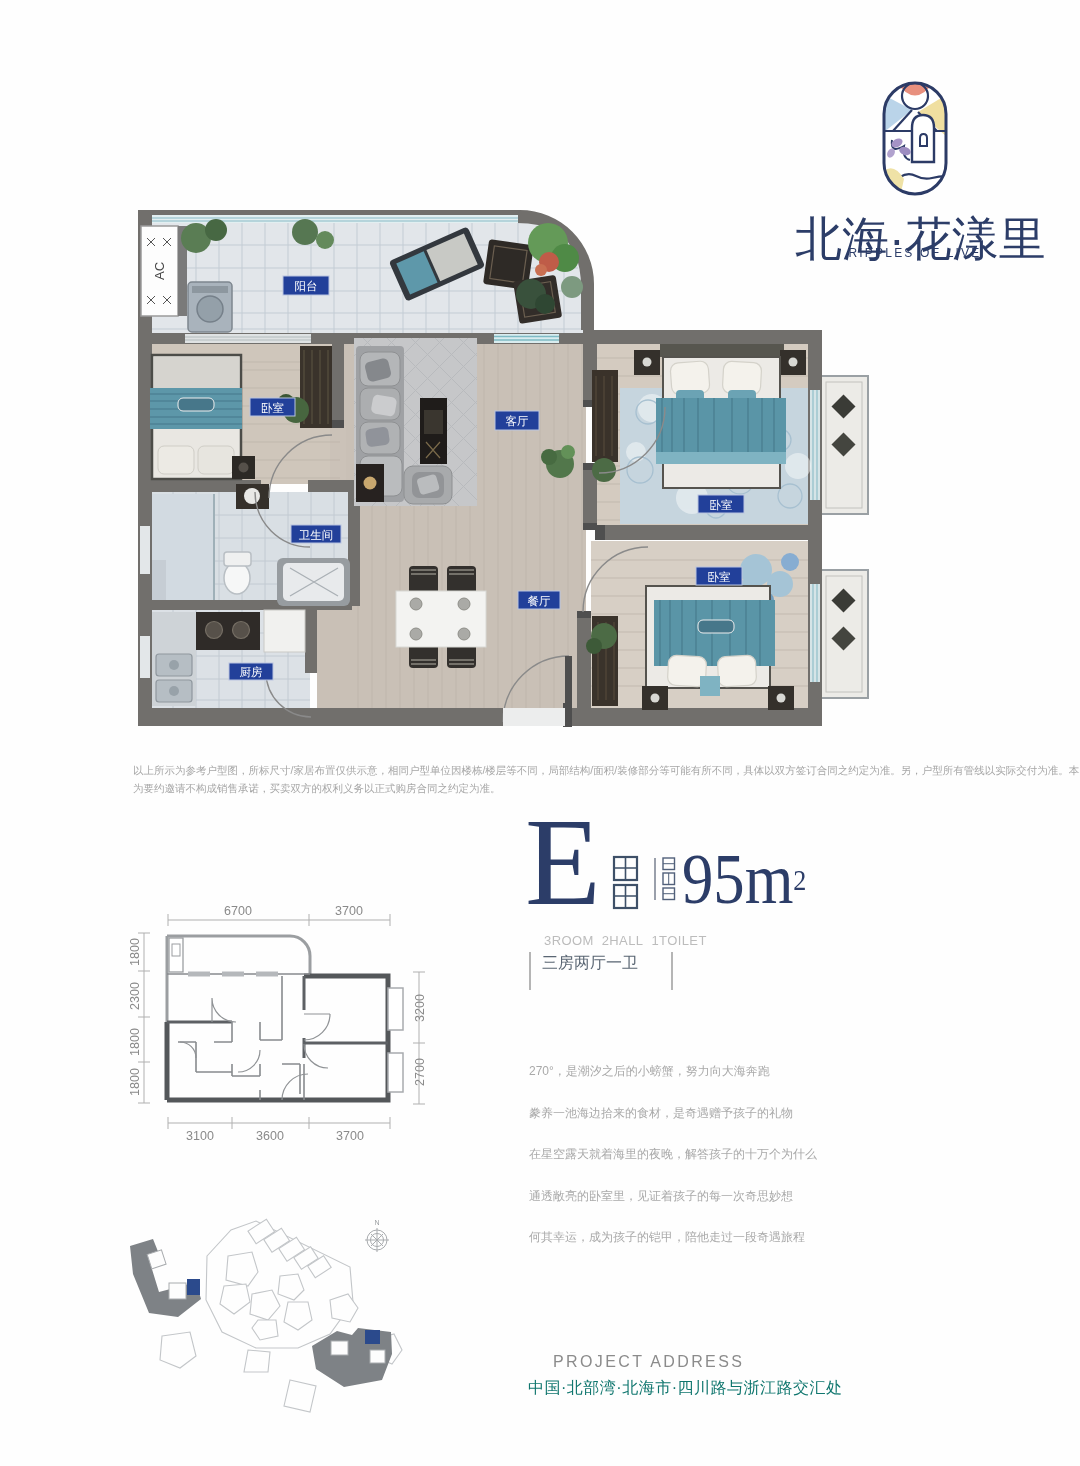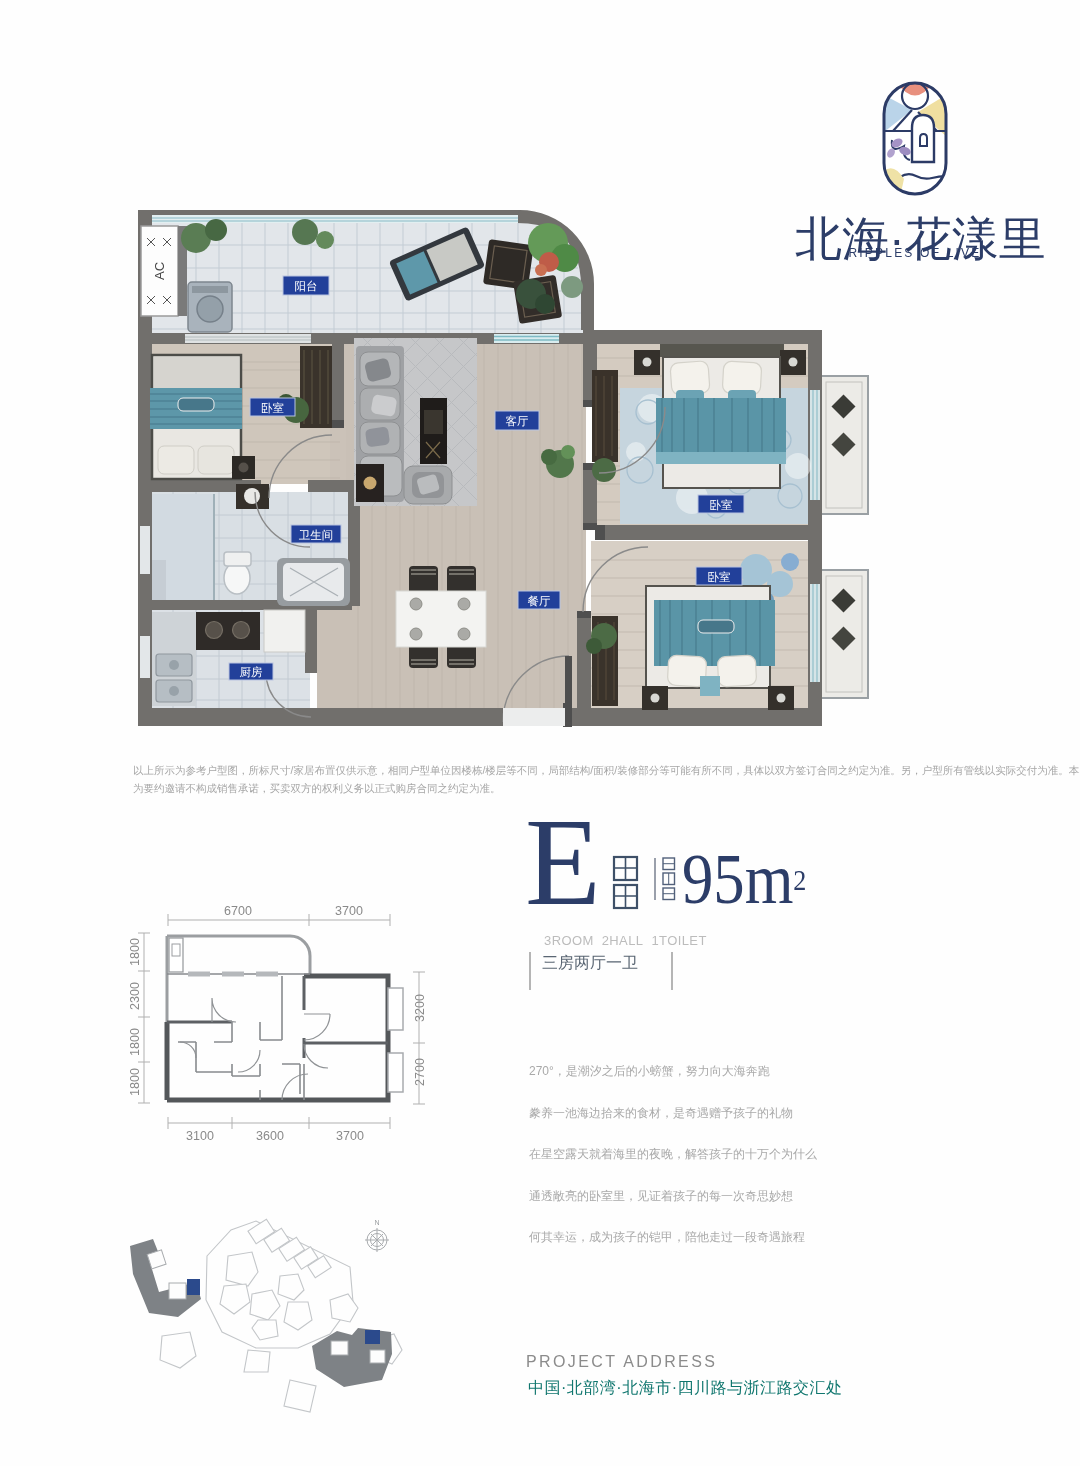--- a/index.html
+++ b/index.html
@@ -436,14 +436,14 @@
 
 <div class="abs" style="left:682px;top:838px;font-family:'Liberation Serif',serif;font-size:72px;color:#2c3d68;transform:scaleX(0.87);transform-origin:0 0;white-space:nowrap">95m<span style="font-size:30px;vertical-align:13px">2</span></div>
 
 <div class="abs" style="left:529px;top:952px;width:1.5px;height:38px;background:#b5b5b5"></div>
 <div class="abs" style="left:671px;top:952px;width:1.5px;height:38px;background:#b5b5b5"></div>
 <div class="abs" style="left:542px;top:950px;font-size:16px;line-height:26px;color:#5a6673;letter-spacing:0px;white-space:nowrap">三房两厅一卫</div>
 <div class="abs" style="left:544px;top:933px;font-size:13px;color:#bcbcbc;letter-spacing:0.4px;white-space:nowrap">3ROOM&nbsp; 2HALL&nbsp; 1TOILET</div>
 
 <div class="abs" style="left:529px;top:1051px;font-size:12px;color:#a9a9a9;line-height:41.5px;white-space:nowrap">270°，是潮汐之后的小螃蟹，努力向大海奔跑<br>豢养一池海边拾来的食材，是奇遇赠予孩子的礼物<br>在星空露天就着海里的夜晚，解答孩子的十万个为什么<br>通透敞亮的卧室里，见证着孩子的每一次奇思妙想<br>何其幸运，成为孩子的铠甲，陪他走过一段奇遇旅程</div>
 
-<div class="abs" style="left:526px;top:1353px;font-size:16px;color:#8b8b8b;letter-spacing:2.4px">PROJECT ADDRESS</div>
+<div class="abs" style="left:553px;top:1353px;font-size:16px;color:#8b8b8b;letter-spacing:2.4px">PROJECT ADDRESS</div>
 <div class="abs" style="left:528px;top:1378px;font-size:16px;color:#0f766e;letter-spacing:0.5px;white-space:nowrap">中国·北部湾·北海市·四川路与浙江路交汇处</div>
 
 </body></html>

